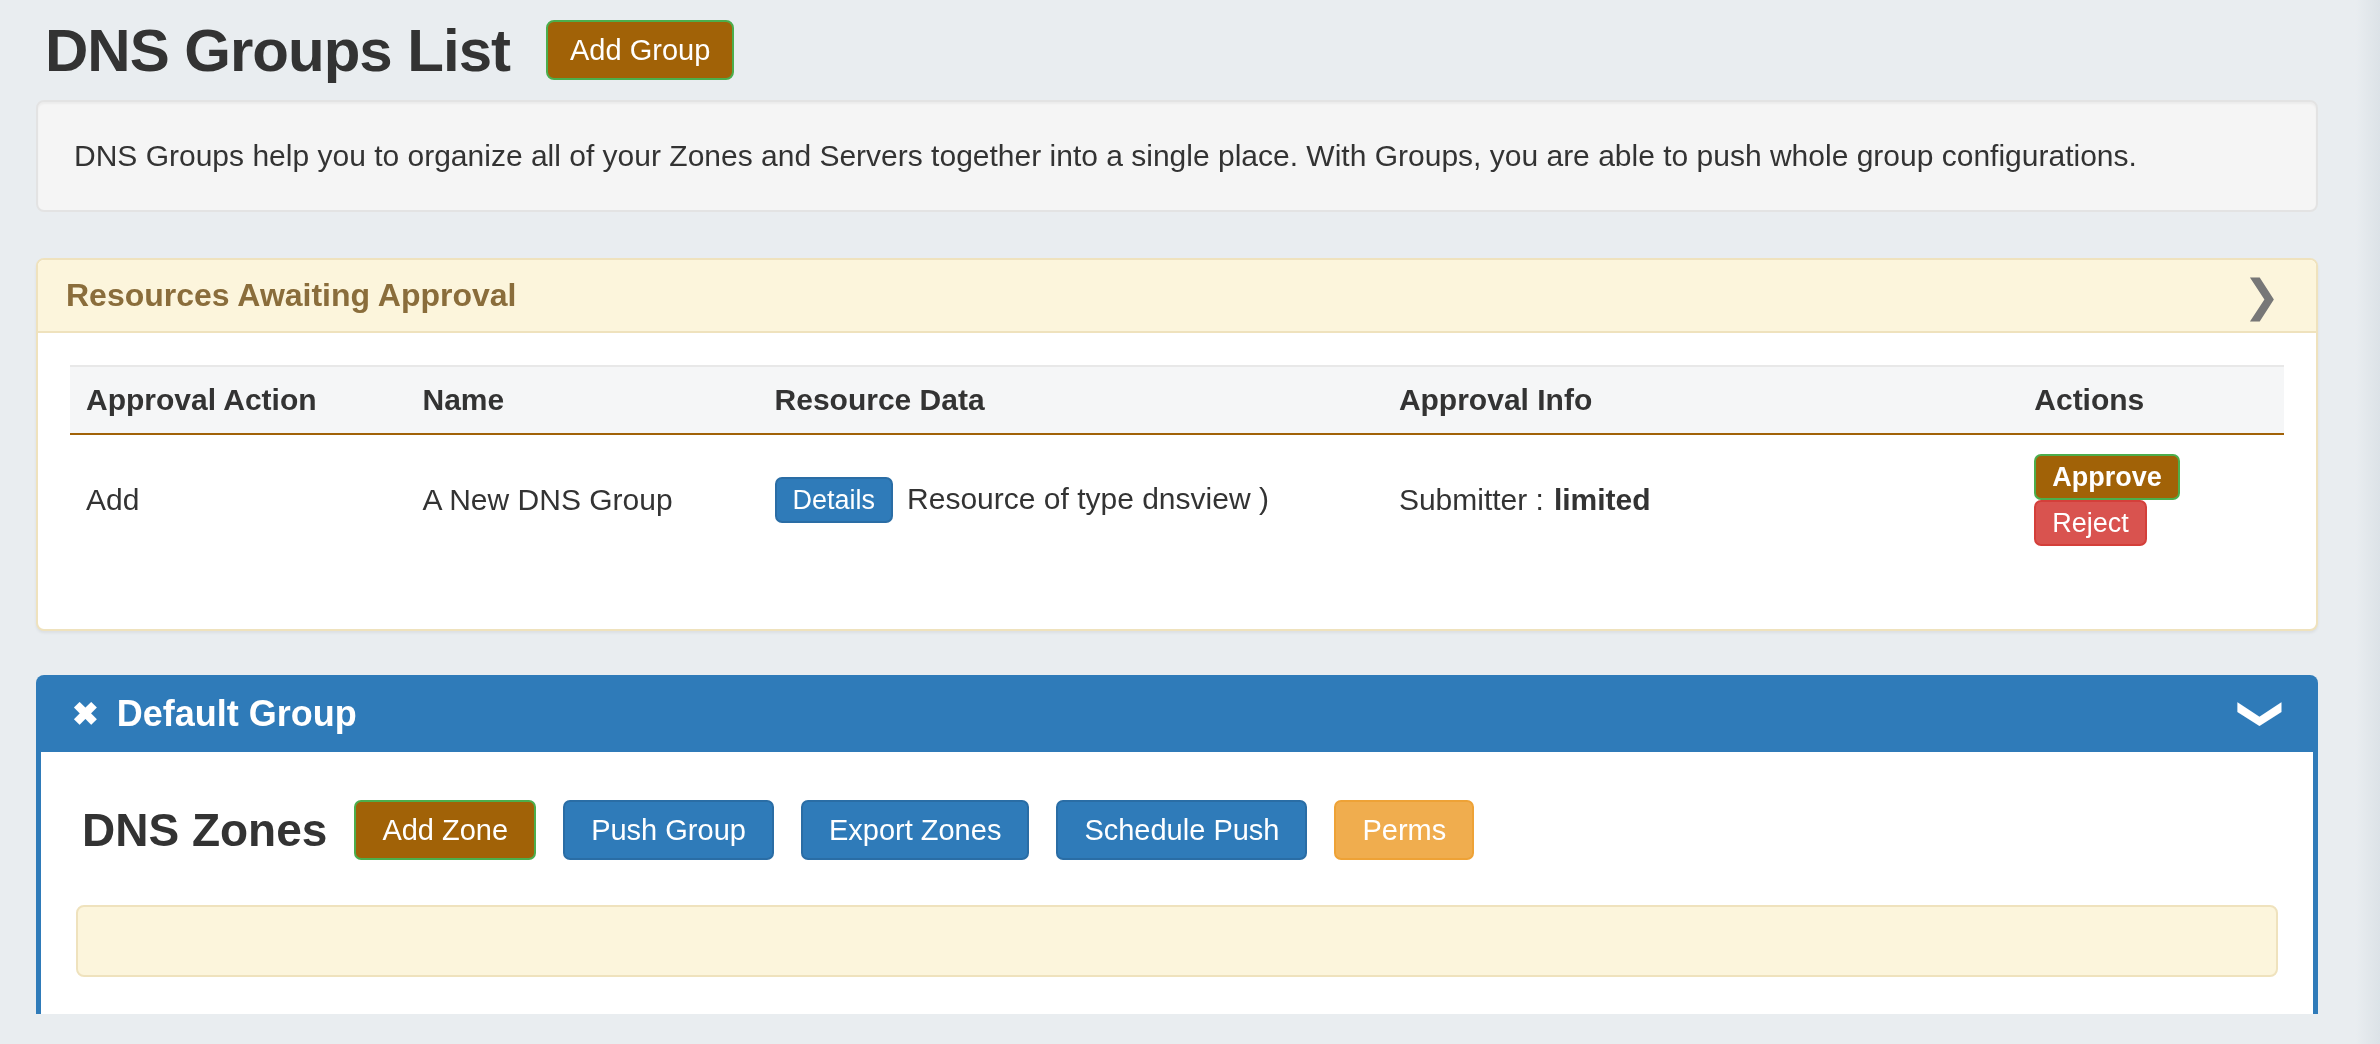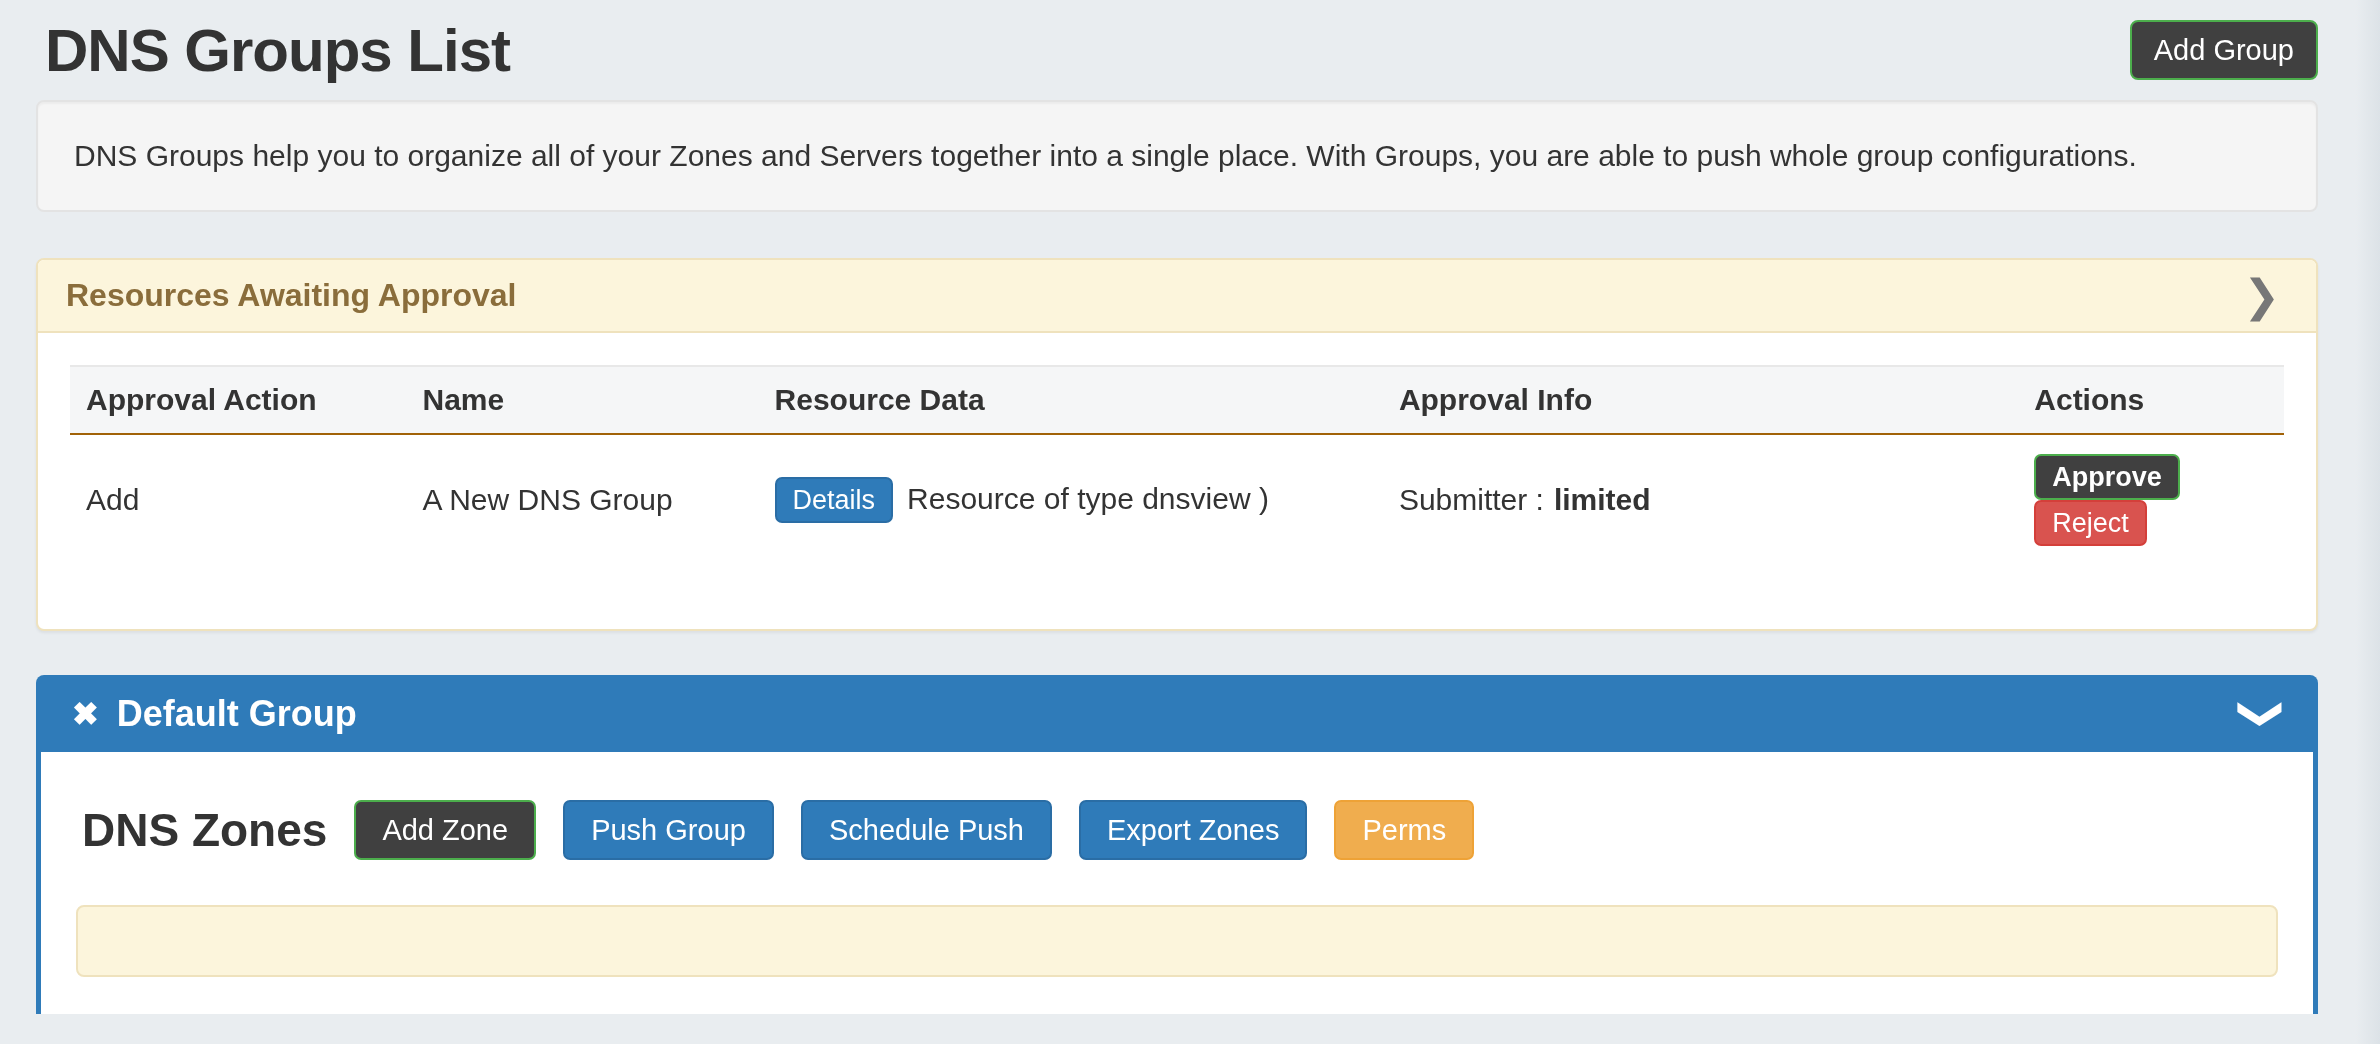--- a/index.html
+++ b/index.html
@@ -1,30 +1,30 @@
 <!DOCTYPE html>
 <html><head>
 <meta charset="utf-8">
 <style>
   html,body{margin:0;padding:0;background:#e9edf0;}
   .screen{position:relative;width:2380px;height:1044px;overflow:hidden;
           background:#e9edf0;font-family:"Liberation Sans",sans-serif;color:#333;}
   .page{position:absolute;left:36px;top:0;width:2282px;}
 
   
-  .title-row{display:flex;align-items:center;height:100px;padding-left:9px;gap:10px;justify-content:space-between;}
+  .title-row{display:flex;align-items:center;height:100px;padding-left:9px;gap:36px;}
   .page-title{font-size:60px;font-weight:700;color:#333;margin:0;letter-spacing:-1px;}
 
   
   .btn{display:inline-block;color:#fff;text-align:center;border-style:solid;cursor:pointer;
        font-family:"Liberation Sans",sans-serif;white-space:nowrap;}
   .btn-lg{font-size:29px;line-height:34px;padding:11px 22px;border-radius:8px;border-width:2px;}
   .btn-md{font-size:29px;line-height:32px;padding:12px 26px;border-radius:7px;border-width:2px;}
   .btn-sm{font-size:27px;line-height:32px;padding:5px 16px;border-radius:7px;border-width:2px;}
-  .btn-green{background:#404040;border-color:#4cae4c;}
+  .btn-green{background:#a16207;border-color:#4cae4c;}
   .btn-blue{background:#2f7bb9;border-color:#2a6da5;}
   .btn-red{background:#d9534f;border-color:#d43f3a;}
   .btn-orange{background:#f0ad4e;border-color:#eea236;}
 
   
   .well{background:#f5f5f5;border:2px solid #e3e3e3;border-radius:8px;
         padding:35px 36px;font-size:30px;line-height:38px;color:#333;
         margin-bottom:46px;box-shadow:inset 0 2px 2px rgba(0,0,0,.04);}
 
   
@@ -131,22 +131,22 @@
         <span class="x-icon">✖</span>
         <span>Default Group</span>
         <span class="flex-spacer"></span>
         <span class="chev chev-down">❯</span>
       </header>
       <div class="primary-body">
         <div class="zones-row">
           <h2 class="zones-title">DNS Zones</h2>
           <button class="btn btn-md btn-green">Add Zone</button>
           <button class="btn btn-md btn-blue">Push Group</button>
+          <button class="btn btn-md btn-blue">Export Zones</button>
           <button class="btn btn-md btn-blue">Schedule Push</button>
-          <button class="btn btn-md btn-blue">Export Zones</button>
           <button class="btn btn-md btn-orange">Perms</button>
         </div>
         <div class="warning-bar">
           
           
         </div>
       </div>
     </section>
 
   </div>

